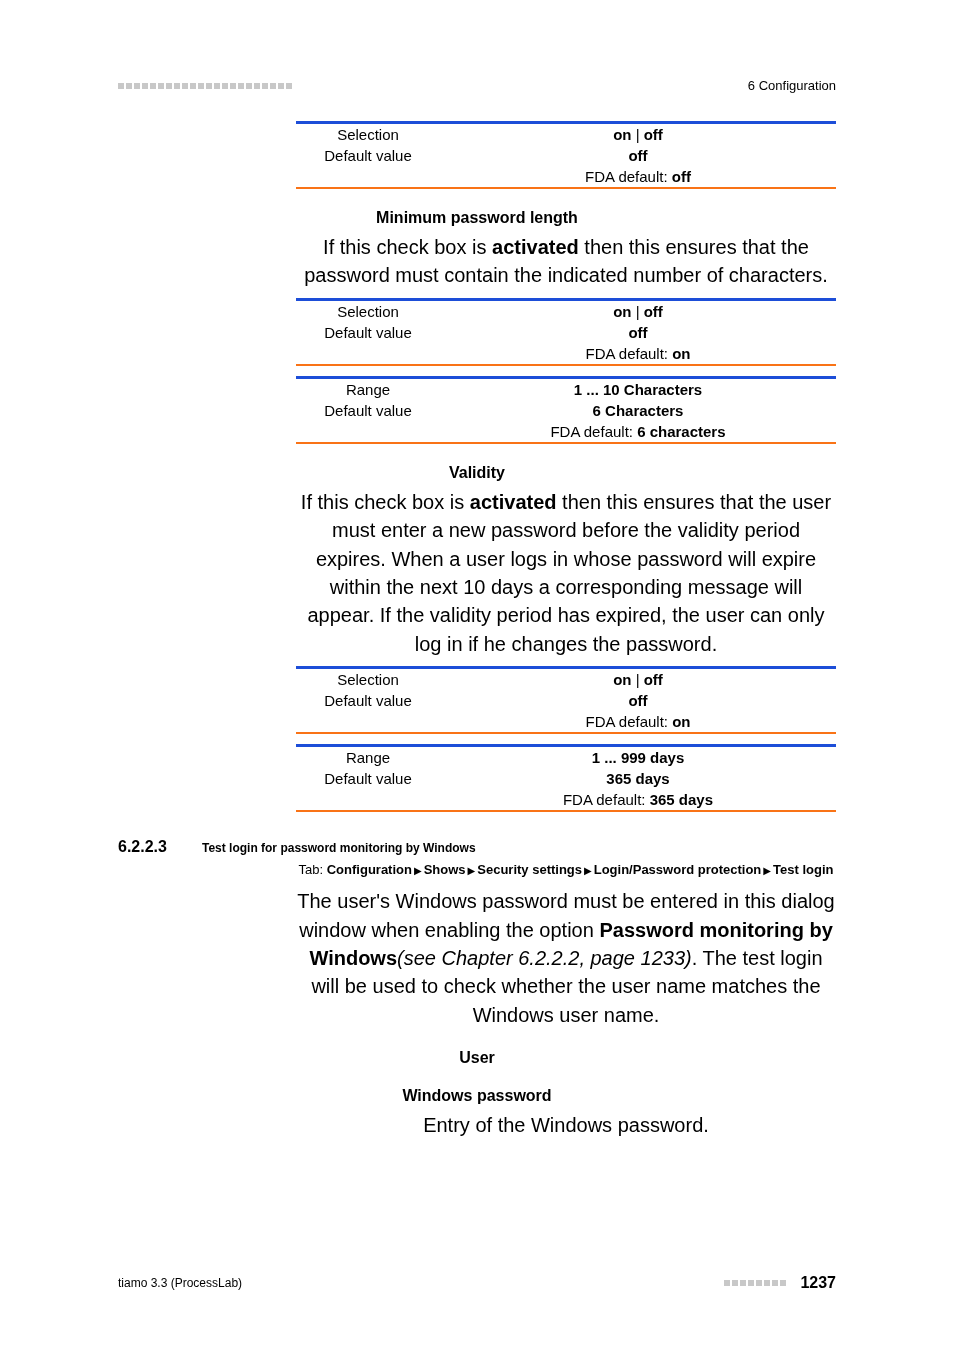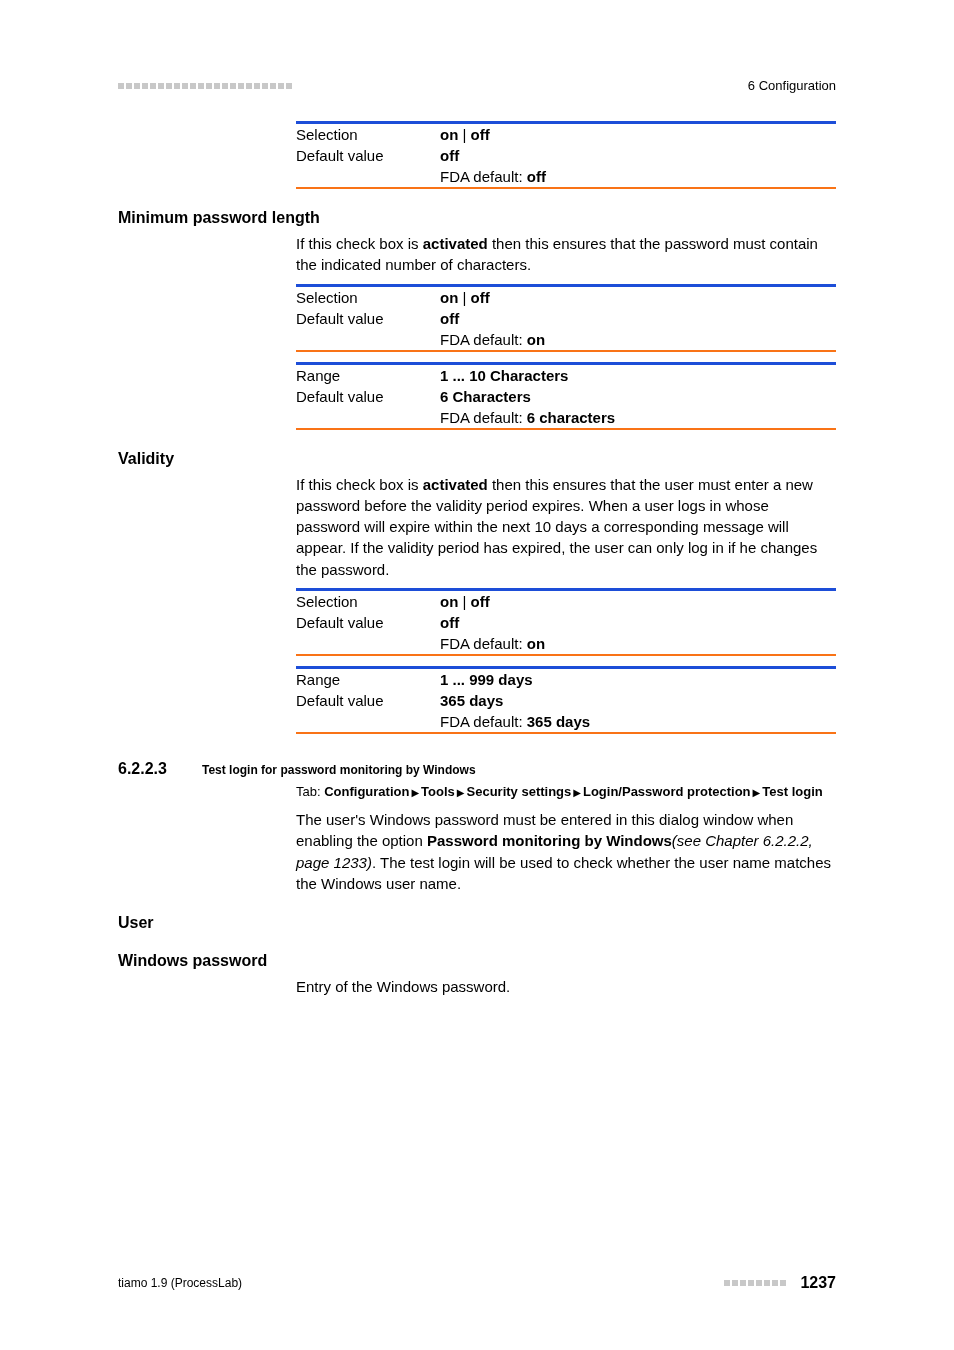--- a/index.html
+++ b/index.html
@@ -1,37 +1,37 @@
 <!DOCTYPE html>
 <html><head>
 <meta charset="utf-8">
 <style>
   * { box-sizing: border-box; margin: 0; padding: 0; }
   html, body { width: 954px; background: #fff; }
   body { font-family: "Segoe UI", "Helvetica Neue", Arial, sans-serif; color: #000; }
 
-  .page { width: 954px; height: 1350px; position: relative; padding: 78px 0 0 0; }
+  .page { width: 954px; height: 1350px; position: relative; padding: 78px 0 0 0; text-align: center; }
 
   .header-row { display: flex; justify-content: space-between; align-items: center; padding: 0 118px; margin-bottom: 28px; }
   .header-squares { display: flex; gap: 2px; }
   .header-squares span { width: 6px; height: 6px; background: #c8c8c8; }
   .header-right { font-size: 13px; color: #000; }
 
   .content { padding: 0 118px 0 118px; }
 
   .indent-block { margin-left: 178px; }
 
   .kv-table { width: 100%; border-collapse: collapse; font-size: 15px; margin-top: 4px; margin-bottom: 10px; }
   .kv-table tr:first-child td { border-top: 3px solid #1d4ed8; }
   .kv-table tr:last-child td { border-bottom: 2px solid #f97316; }
   .kv-table td { padding: 2px 0; vertical-align: top; }
   .kv-table td.k { width: 144px; }
 
   .h3 { font-weight: 700; font-size: 16px; margin-top: 20px; margin-bottom: 6px; }
-  .body-text { font-size: 15px; line-height: 1.42; margin-bottom: 8px; }
+  .body-text { font-size: 20px; line-height: 1.42; margin-bottom: 8px; }
   .bold { font-weight: 700; }
   .italic { font-style: italic; }
 
   .section-num-row { display: flex; gap: 35px; margin-top: 26px; margin-bottom: 6px; align-items: baseline;}
   .section-num { font-weight: 700; font-size: 16px; }
   .section-title { font-weight: 700; font-size: 12px; }
   .tab-line { font-size: 13px; margin-left: 178px; margin-bottom: 10px; }
   .tri { font-size: 10px; vertical-align: middle; margin: 0 2px; }
 
   .footer { position: absolute; bottom: 58px; left: 0; right: 0; display: flex; justify-content: space-between; padding: 0 118px; align-items: center; }
@@ -181,40 +181,40 @@
       </tbody>
         </table>
     </div>
 
     <div class="section-num-row">
       <div class="section-num">6.2.2.3</div>
       <div class="section-title">Test login for password monitoring by Windows</div>
     </div>
 
     <div class="tab-line">
-      <span>Tab: </span><span class="bold">Configuration</span><span class="tri">▶</span><span class="bold">Tools</span><span class="tri">▶</span><span class="bold">Security settings</span><span class="tri">▶</span><span class="bold">Login/Password protection</span><span class="tri">▶</span><span class="bold">Test login</span>
+      <span>Tab: </span><span class="bold">Configuration</span><span class="tri">▶</span><span class="bold">Shows</span><span class="tri">▶</span><span class="bold">Security settings</span><span class="tri">▶</span><span class="bold">Login/Password protection</span><span class="tri">▶</span><span class="bold">Test login</span>
     </div>
 
     <div class="indent-block">
       <div class="body-text">
         <span>The user's Windows password must be entered in this dialog window when enabling the option </span><span class="bold">Password monitoring by Windows</span><span class="italic">(see Chapter 6.2.2.2, page 1233)</span><span>. The test login will be used to check whether the user name matches the Windows user name.</span>
       </div>
     </div>
 
     <div class="h3">User</div>
 
     <div class="h3">Windows password</div>
     <div class="indent-block">
       <div class="body-text">Entry of the Windows password.</div>
     </div>
 
   </div>
 
   <div class="footer">
-    <div class="footer-left">tiamo 1.9 (ProcessLab)</div>
+    <div class="footer-left">tiamo 3.3 (ProcessLab)</div>
     <div class="footer-right">
       <div class="footer-squares">
         <span></span>
           <span></span>
           <span></span>
           <span></span>
           <span></span>
           <span></span>
           <span></span>
           <span></span>

